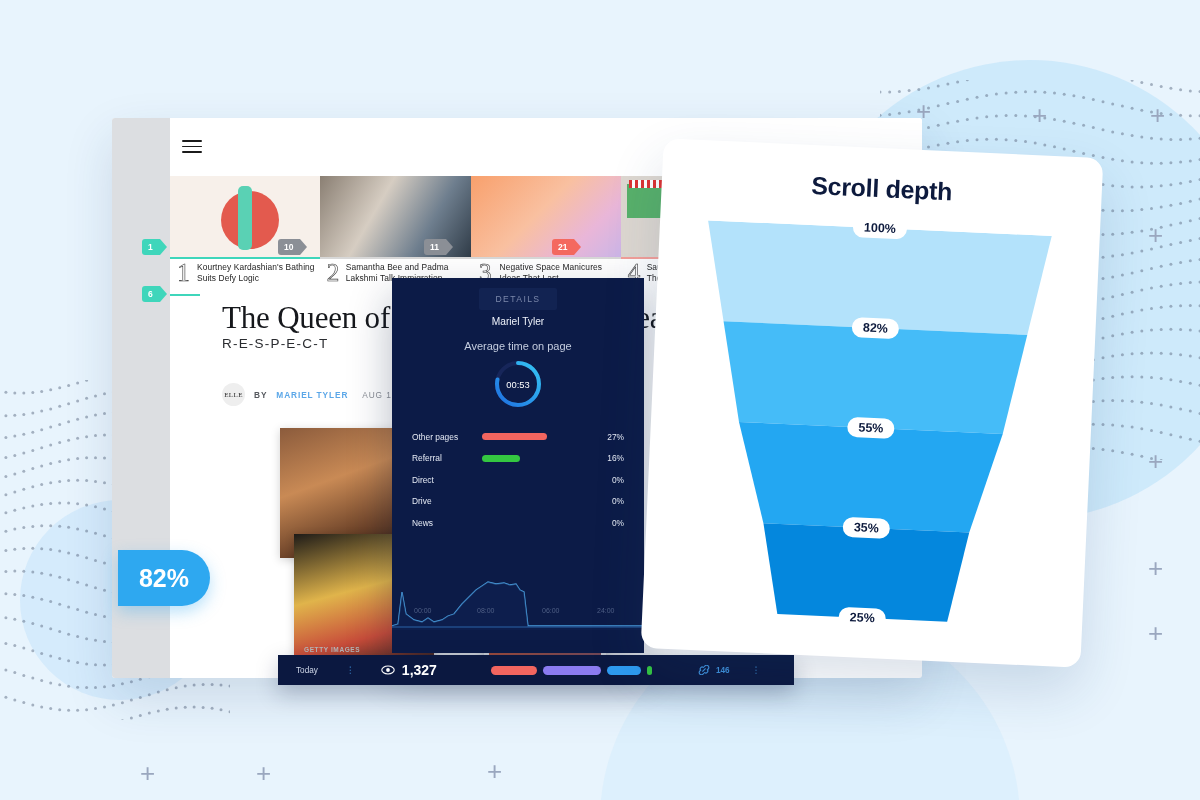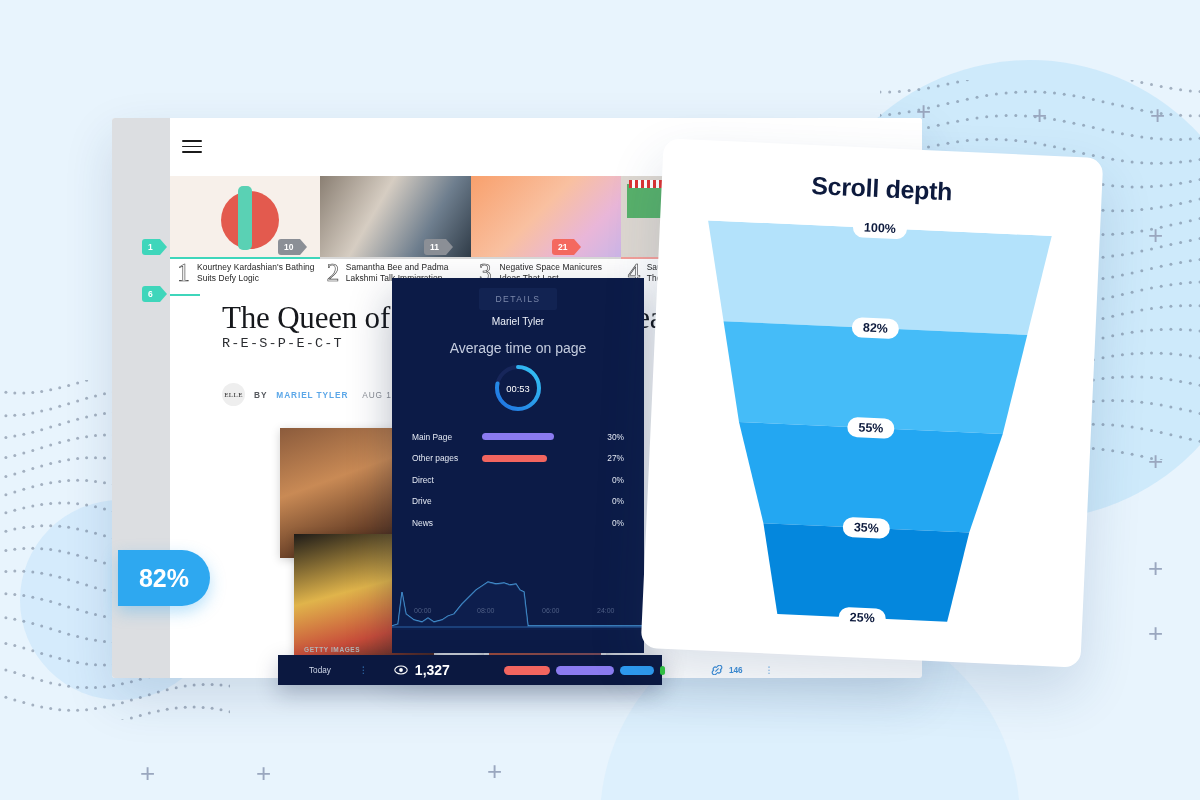--- a/index.html
+++ b/index.html
@@ -113,21 +113,21 @@
 
   
   .headline {
     position:absolute; left:58px; top:176px; right:0;
     font-family:"Liberation Serif", serif; font-size:31px;
     color:#16181c; padding-left:52px; padding-top:6px; white-space:nowrap;
     letter-spacing:-.2px;
   }
   .dek {
     position:absolute; left:58px; top:218px;
-    padding-left:52px; font-family:Liberation Mono, monospace;
+    padding-left:52px; font-family:Liberation Sans, sans-serif;
     font-size:13.5px; letter-spacing:1.2px; color:#2a2c30;
   }
   .byline {
     position:absolute; left:58px; top:265px; padding-left:52px;
     display:flex; align-items:center; gap:9px; font-size:8.3px; letter-spacing:.9px;
   }
   .elle-logo {
     width:23px; height:23px; border-radius:50%; background:#eeeeee;
     display:flex; align-items:center; justify-content:center;
     font-family:"Liberation Serif", serif; font-size:7px; color:#2b2b2b; letter-spacing:.4px;
@@ -173,45 +173,44 @@
     width:78px; height:22px; background:#122352; border-radius:2px;
     display:flex; align-items:center; justify-content:center;
     color:#7b88ab; font-size:8.6px; letter-spacing:1.4px; font-weight:400;
   }
   .dp-name {
     position:absolute; top:38px; width:100%; text-align:center;
     color:#eef2fa; font-size:10.2px; font-weight:400;
   }
   .gauges { position:absolute; top:62px; left:0; width:100%; display:flex; }
   .gauge-col { flex:1; display:flex; flex-direction:column; align-items:center; }
-  .gauge-label { color:#c5cddf; font-size:14px; margin-bottom:6px; }
+  .gauge-label { color:#c5cddf; font-size:11px; margin-bottom:6px; }
   .ring { position:relative; width:52px; height:52px; }
   .ring svg { display:block; transform:rotate(-90deg); }
   .ring-val {
     position:absolute; inset:0; display:flex; align-items:center; justify-content:center;
     color:#fff; font-size:9.4px;
   }
 
   .src-list { position:absolute; top:148px; left:0; width:100%; padding:0 20px; }
   .src-row { display:flex; align-items:center; height:21.5px; }
   .src-name { width:70px; color:#e5eaf4; font-size:8.4px; }
   .src-bar-wrap { flex:1; display:flex; align-items:center; }
   .src-bar { height:7px; border-radius:4px; }
   .src-pct { width:32px; text-align:right; color:#e5eaf4; font-size:8.4px; }
 
   .mini-chart { position:absolute; left:0; bottom:23px; width:100%; height:56px; }
   .mini-chart svg { display:block; }
   .tlabel { position:absolute; color:#4f5f85; font-size:7px; bottom:16px; }
 
   
   .status-bar {
-    position:absolute; left:278px; top:655px; width:384px; height:30px;
+    position:absolute; left:278px; top:655px; width:516px; height:30px;
     background:#0b1840; z-index:55; display:flex; align-items:center;
     box-shadow:0 8px 22px rgba(10,25,60,.25);
-    padding-left:13px;
   }
   .sb-today { color:#cfd7e8; font-size:8.2px; margin-left:18px; }
   .sb-dots { color:#3e8fd8; font-size:9px; margin-left:28px; letter-spacing:0; line-height:7px; }
   .sb-eye { margin-left:26px; display:flex; align-items:center; gap:7px; }
   .sb-count { color:#fff; font-size:14px; font-weight:700; }
   .sb-pills { margin-left:54px; display:flex; align-items:center; gap:6px; }
   .sb-pill { height:9px; border-radius:5px; }
   .sb-link { margin-left:46px; display:flex; align-items:flex-end; gap:6px; }
   .sb-link-count { color:#3e8fd8; font-size:8.2px; font-weight:700; }
 
@@ -1433,32 +1432,32 @@
           <circle cx="26" cy="26" r="21" fill="none" stroke="#17265a" stroke-width="4"></circle>
           <circle id="ringA" cx="26" cy="26" r="21" fill="none" stroke="url(#gA)" stroke-width="4" stroke-linecap="round" stroke-dasharray="131.94689145077132" stroke-dashoffset="29.0"></circle>
         </svg>
         <div class="ring-val">00:53</div>
       </div>
     </div>
   </div>
 
   <div class="src-list">
     <div class="src-row">
-      <div class="src-name">Main Page</div>
-      <div class="src-bar-wrap">
-          <div class="src-bar" style="width: 72px; background: rgb(139, 123, 240);"></div>
-        </div>
-      <div class="src-pct">30%</div>
-    </div>
-    <div class="src-row">
       <div class="src-name">Other pages</div>
       <div class="src-bar-wrap">
           <div class="src-bar" style="width: 64.8px; background: rgb(242, 101, 95);"></div>
         </div>
       <div class="src-pct">27%</div>
+    </div>
+    <div class="src-row">
+      <div class="src-name">Referral</div>
+      <div class="src-bar-wrap">
+          <div class="src-bar" style="width: 38.4px; background: rgb(52, 199, 65);"></div>
+        </div>
+      <div class="src-pct">16%</div>
     </div>
     <div class="src-row">
       <div class="src-name">Direct</div>
       <div class="src-bar-wrap"></div>
       <div class="src-pct">0%</div>
     </div>
     <div class="src-row">
       <div class="src-name">Drive</div>
       <div class="src-bar-wrap"></div>
       <div class="src-pct">0%</div>

